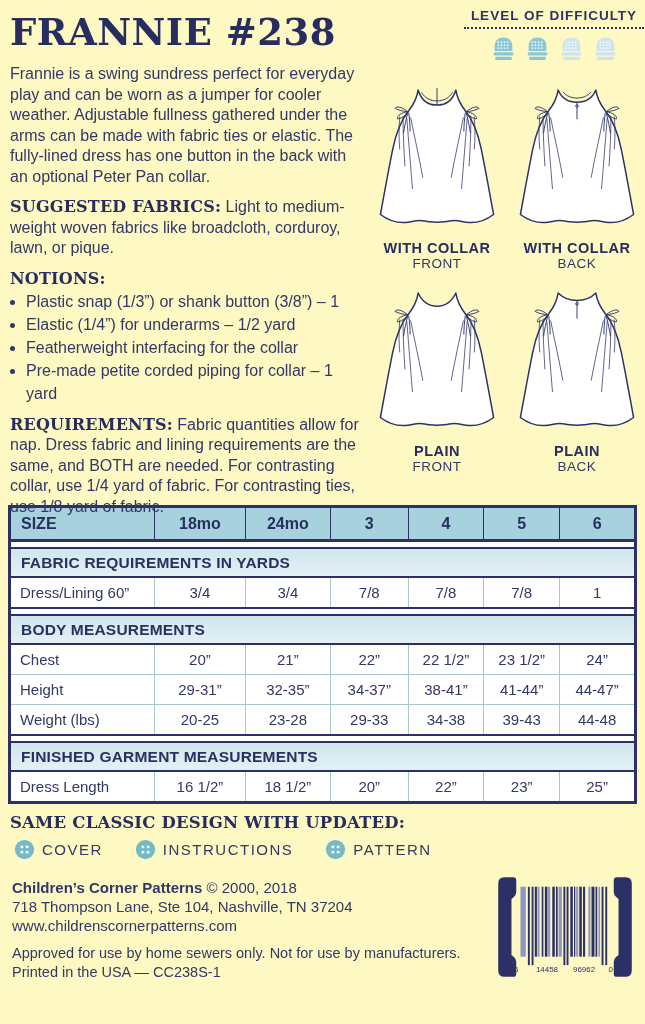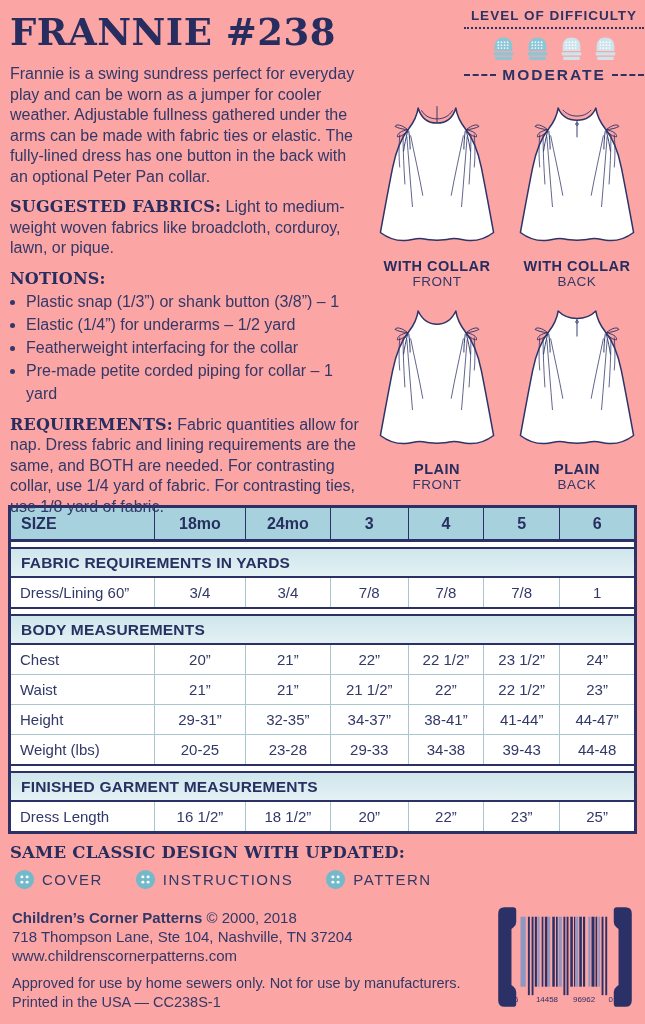--- a/index.html
+++ b/index.html
@@ -1,16 +1,16 @@
 <!DOCTYPE html>
 <html><head>
 <meta charset="utf-8">
 <style>
   html,body{margin:0;padding:0;background:#ffffff;}
-  .page{position:relative;width:645px;height:1024px;background:#fca5a5;overflow:hidden;
+  .page{position:relative;width:645px;height:1024px;background:#fef9c3;overflow:hidden;
         font-family:"Liberation Sans",sans-serif;color:#323867;}
   
   .top{display:flex;height:497px;padding:8px 8px 0 10px;box-sizing:border-box;}
   .left-col{width:358px;flex:0 0 358px;}
   .right-col{flex:1;display:flex;flex-direction:column;align-items:flex-end;}
   h1.title{margin:2px 0 10px 0;font-family:"DejaVu Serif","Liberation Serif",serif;
            font-weight:bold;font-size:37px;letter-spacing:0.5px;color:#272d5e;}
   .body-text{font-size:16px;line-height:20.5px;margin:0 0 10px 0;}
   .serif-label{font-family:"DejaVu Serif","Liberation Serif",serif;font-weight:bold;
                font-size:16px;color:#272d5e;letter-spacing:0.2px;}
@@ -172,25 +172,20 @@
             <svg class="thimble" style="color: rgb(138, 198, 214);">
               <use href="#thimble-icon"></use>
             </svg>
             <svg class="thimble" style="color: rgb(205, 228, 236);">
               <use href="#thimble-icon"></use>
             </svg>
             <svg class="thimble" style="color: rgb(205, 228, 236);">
               <use href="#thimble-icon"></use>
             </svg>
           </div>
-        <div class="moderate-row">
-          <span class="dash"></span>
-          <span>MODERATE</span>
-          <span class="dash"></span>
-        </div>
       </div>
       <div class="views-grid" id="views-grid">
           <div class="view-cell">
             <svg class="dress-svg">
               <use href="#dress-collar-front"></use>
             </svg>
             <div class="view-title">WITH COLLAR</div>
             <div class="view-sub">FRONT</div>
           </div>
           <div class="view-cell">
@@ -282,29 +277,20 @@
             <tr>
               <th class="row-label">Chest</th>
               <td>20”</td>
               <td>21”</td>
               <td>22”</td>
               <td>22 1/2”</td>
               <td>23 1/2”</td>
               <td>24”</td>
             </tr>
             <tr>
-              <th class="row-label">Waist</th>
-              <td>21”</td>
-              <td>21”</td>
-              <td>21 1/2”</td>
-              <td>22”</td>
-              <td>22 1/2”</td>
-              <td>23”</td>
-            </tr>
-            <tr>
               <th class="row-label">Height</th>
               <td>29-31”</td>
               <td>32-35”</td>
               <td>34-37”</td>
               <td>38-41”</td>
               <td>41-44”</td>
               <td>44-47”</td>
             </tr>
             <tr>
               <th class="row-label">Weight (lbs)</th>

